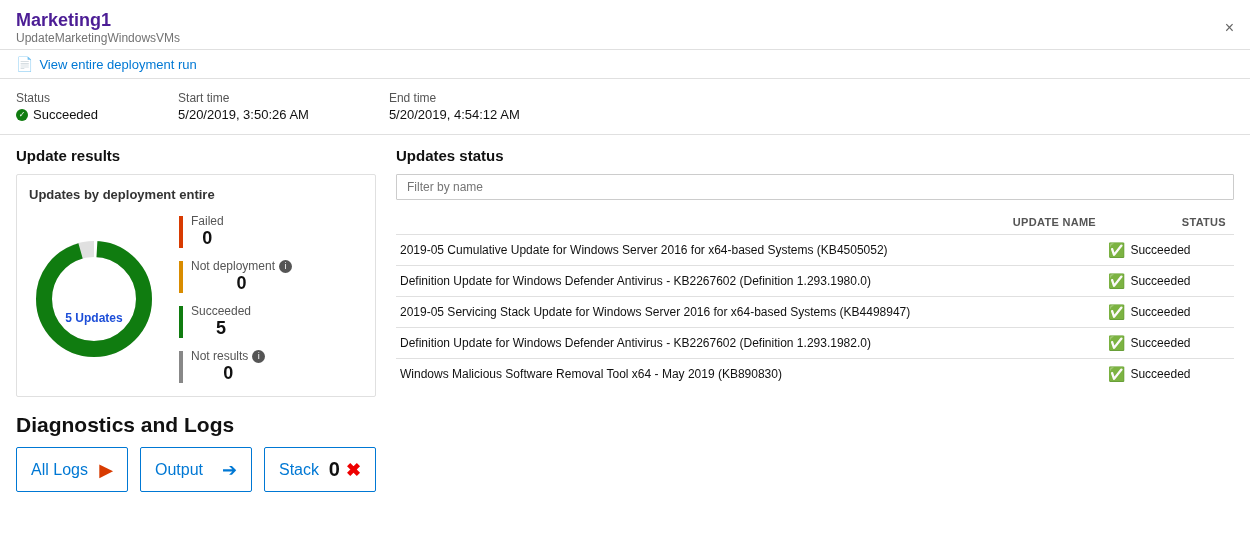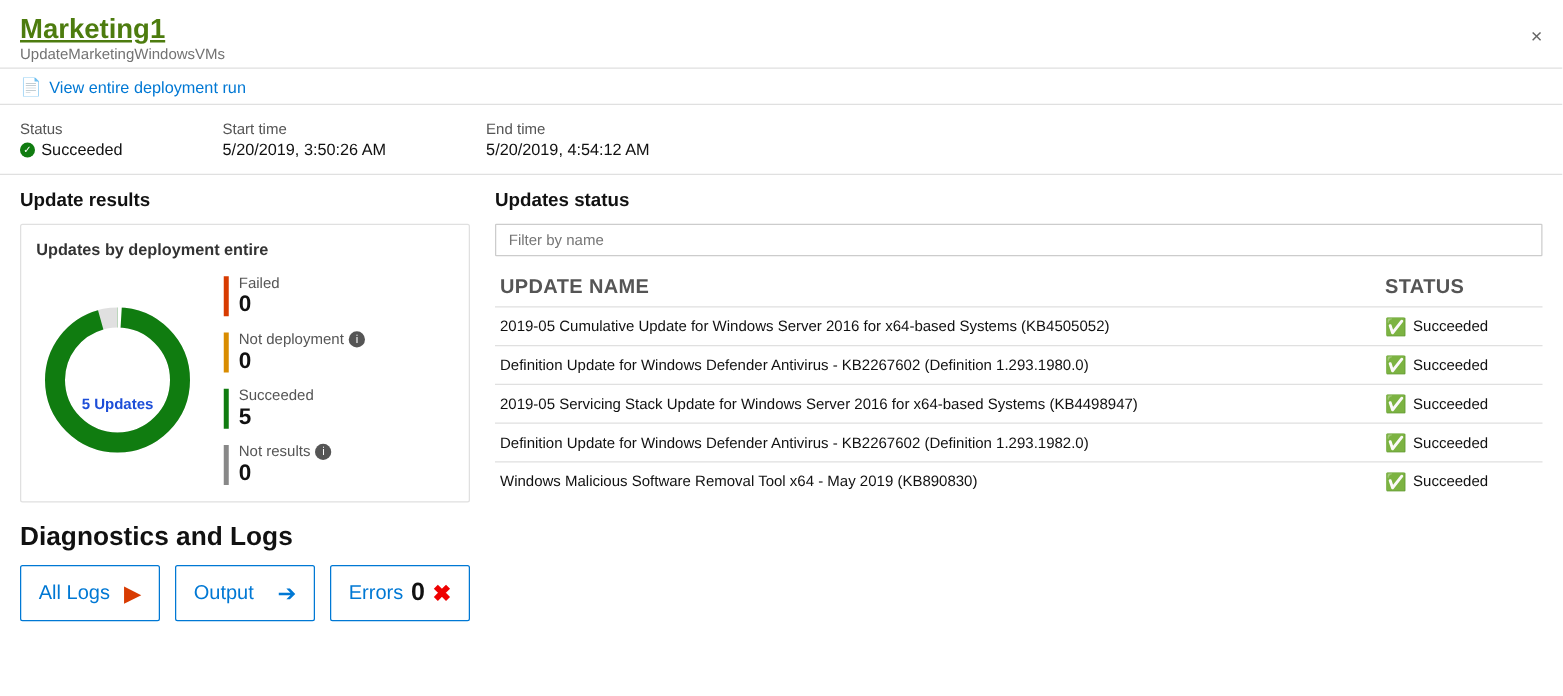--- a/index.html
+++ b/index.html
@@ -2,21 +2,21 @@
 <html><head>
   <meta charset="utf-8">
   <style>
     * { box-sizing: border-box; margin: 0; padding: 0; }
     body { font-family: 'Segoe UI', Arial, sans-serif; font-size: 13px; color: #333; background: #fff; width: 1250px; height: 557px; overflow: hidden; }
 
     .title-bar {
       display: flex; align-items: center; justify-content: space-between;
       padding: 10px 16px 4px 16px; border-bottom: 1px solid #e0e0e0;
     }
-    .title-bar-left h1 { font-size: 22px; font-weight: 600; color: #4d7c0f; text-decoration: underline; }
+    .title-bar-left h1 { font-size: 18px; font-weight: 600; color: #4c1d95; }
     .title-bar-left .subtitle { font-size: 12px; color: #737373; }
     .close-btn { cursor: pointer; font-size: 16px; color: #666; background: none; border: none; }
 
     .view-link-bar {
       padding: 6px 16px; border-bottom: 1px solid #e0e0e0;
       display: flex; align-items: center; gap: 6px;
     }
     .view-link { color: #0078d4; text-decoration: none; font-size: 13px; cursor: pointer; display: flex; align-items: center; gap: 5px; }
 
     .status-bar {
@@ -47,21 +47,21 @@
     .donut-wrapper { position: relative; width: 130px; height: 130px; flex-shrink: 0; }
     .donut-wrapper svg { width: 130px; height: 130px; }
     .donut-center {
       position: absolute; top: 50%; left: 50%; transform: translate(-50%, -50%);
       text-align: center; font-size: 12px; font-weight: 600; color: #1d4ed8;
       line-height: 1.3;
       margin-top: 20px;
     }
 
     .legend { display: flex; flex-direction: column; gap: 10px; }
-    .legend-item { display: flex; align-items: flex-start; gap: 8px; }
+    .legend-item { display: flex; align-items: flex-start; gap: 8px; text-align: center; }
     .legend-bar { width: 4px; height: 32px; flex-shrink: 0; margin-top: 2px; }
     .legend-text { }
     .legend-label { font-size: 12px; color: #555; display: flex; align-items: center; gap: 4px; }
     .legend-count { font-size: 18px; font-weight: 600; color: #111; }
     .info-icon { width: 13px; height: 13px; border-radius: 50%; background: #555; color: #fff; font-size: 9px; display: inline-flex; align-items: center; justify-content: center; cursor: pointer; }
 
     .diagnostics-section { margin-top: 8px; }
     .diag-title { font-size: 21px; font-weight: 600; margin-bottom: 10px; color: #111; }
     .diag-cards { display: flex; gap: 12px; }
     .diag-card {
@@ -74,21 +74,21 @@
     .diag-error-x { color: #e00; font-size: 18px; font-weight: bold; }
 
     .updates-title { font-size: 15px; font-weight: 600; margin-bottom: 10px; color: #111; }
     .filter-input {
       width: 100%; border: 1px solid #ccc; padding: 5px 10px; font-size: 12px;
       color: #999; margin-bottom: 12px; border-radius: 1px; outline: none;
     }
 
     .updates-table { width: 100%; border-collapse: collapse; }
     .updates-table th {
-      text-align: left; font-size: 16px; font-weight: 600; color: #555;
+      text-align: right; font-size: 11px; font-weight: 600; color: #555;
       border-bottom: 1px solid #e0e0e0; padding: 4px 8px 6px 4px;
       text-transform: uppercase; letter-spacing: 0.3px;
     }
     .updates-table td {
       padding: 7px 8px 7px 4px; border-bottom: 1px solid #e0e0e0;
       font-size: 12px; color: #111;
     }
     .updates-table tr:last-child td { border-bottom: none; }
     .status-cell { display: flex; align-items: center; gap: 5px; white-space: nowrap; }
     .success-icon { color: #107c10; font-size: 14px; }
@@ -207,21 +207,21 @@
             <span class="diag-card-label">All Logs</span>
             <span style="color:#d83b01; font-size:18px;">▶</span>
           </div>
 
           <div class="diag-card">
             <span class="diag-card-label">Output</span>
             <span style="color:#0078d4; font-size:18px;">➔</span>
           </div>
 
           <div class="diag-card">
-            <span class="diag-card-label">Errors</span>
+            <span class="diag-card-label">Stack</span>
             <div class="diag-card-content">
               <span class="diag-error-count">0</span>
               <span class="diag-error-x">✖</span>
             </div>
           </div>
         </div>
       </div>
     </div>
 
     <div class="right-panel">

